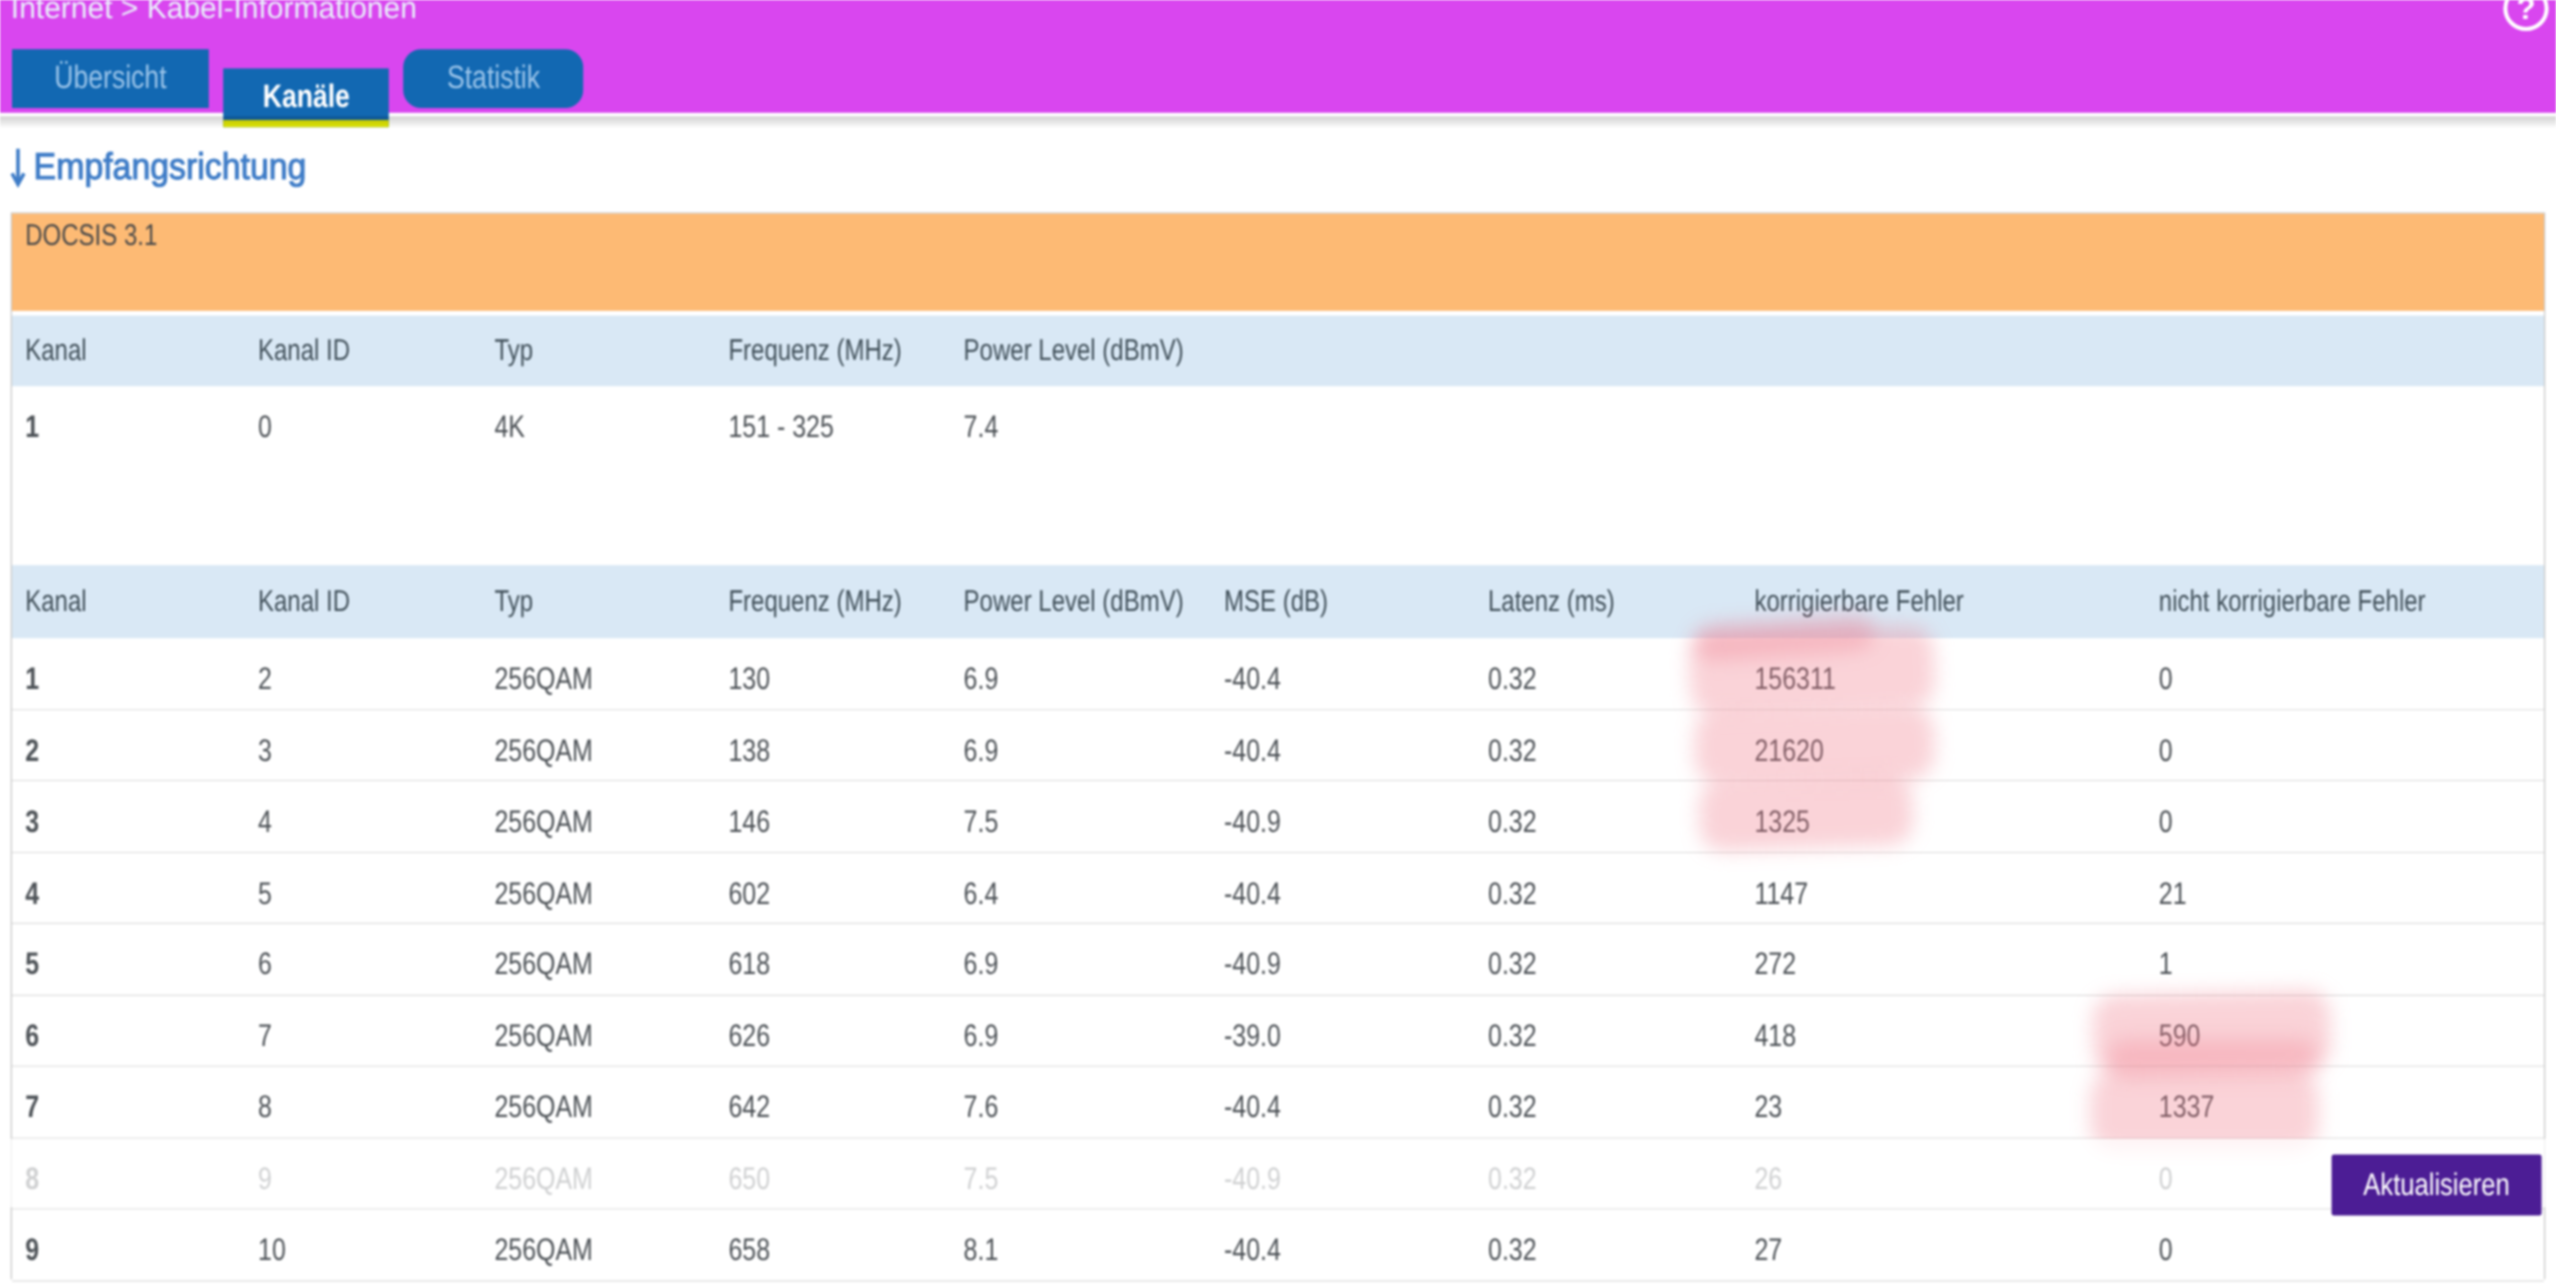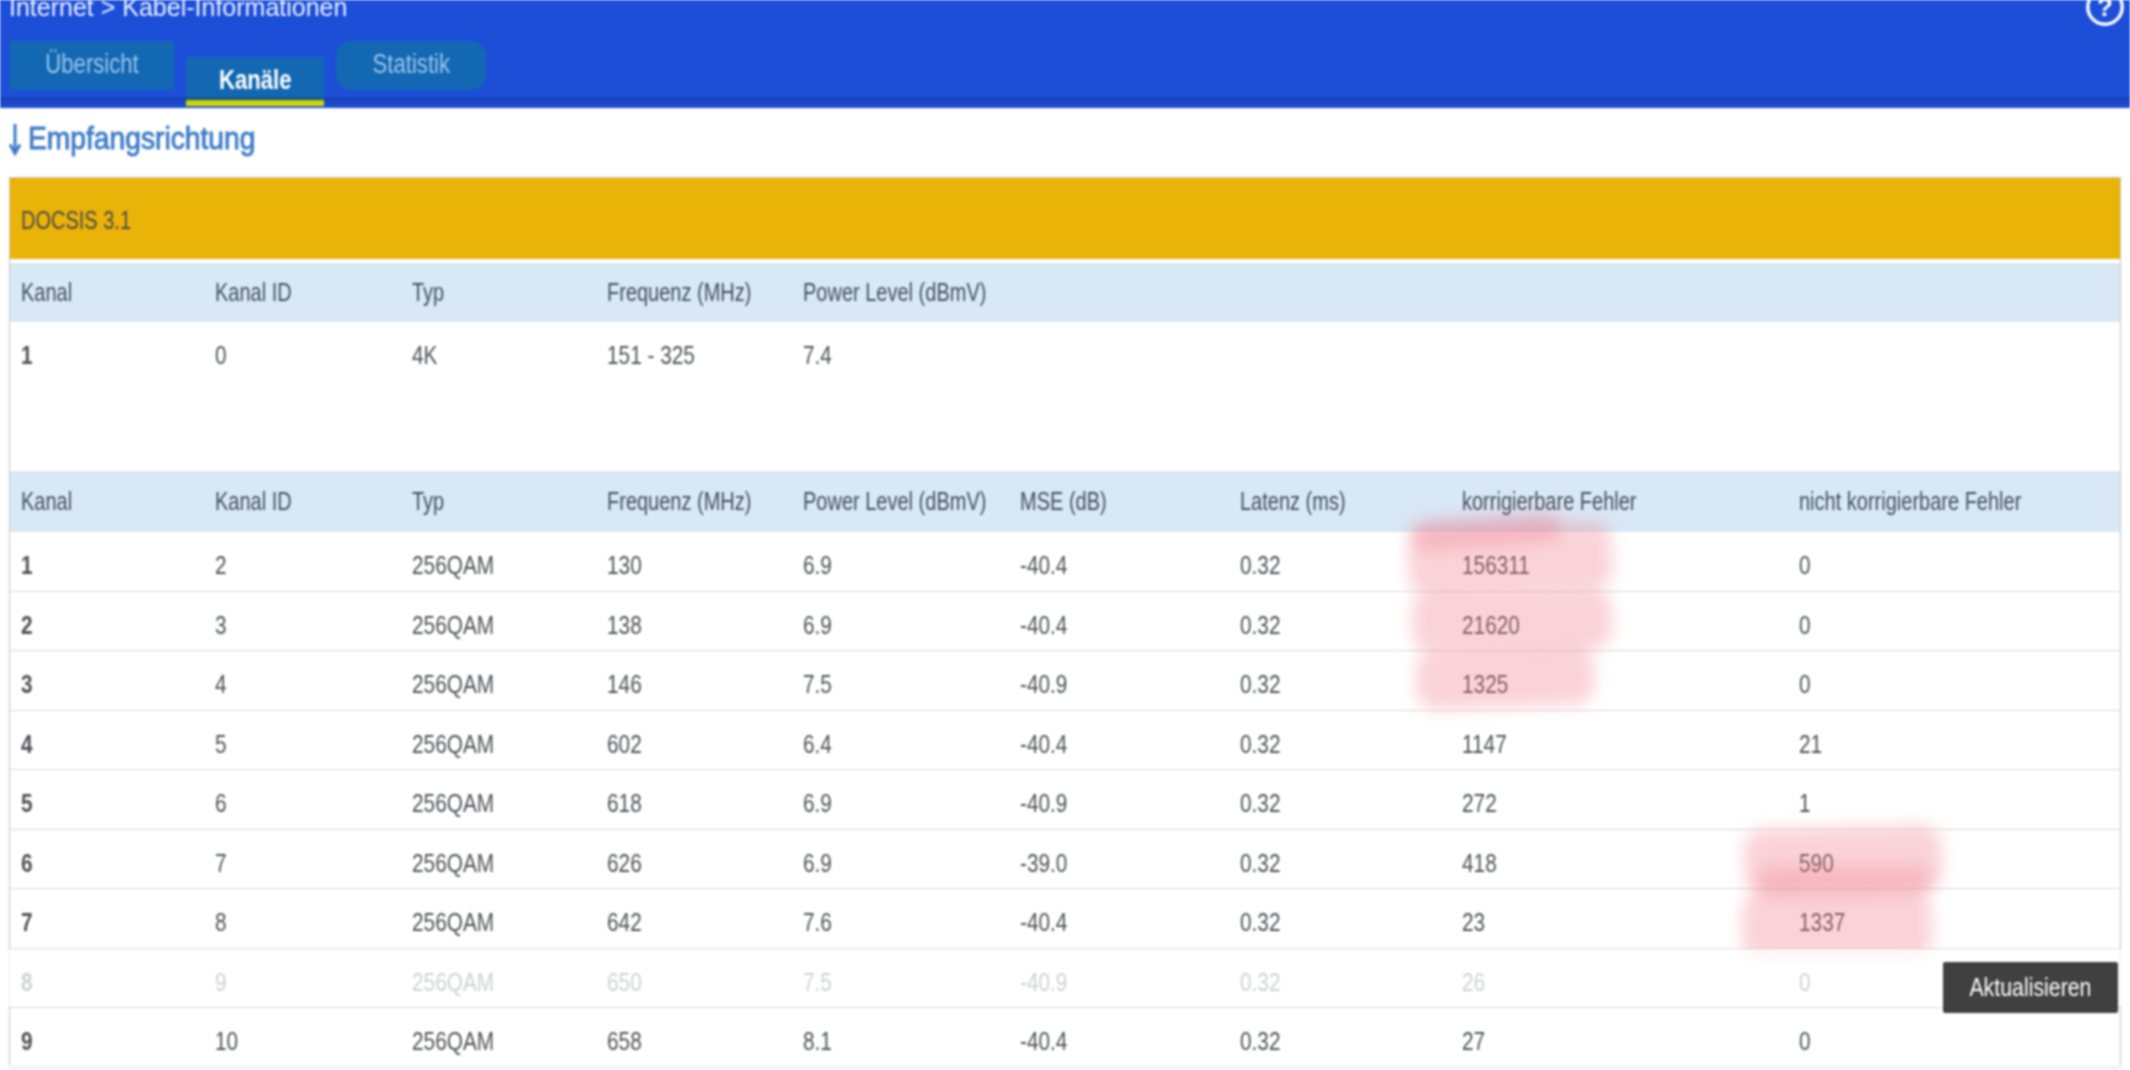--- a/index.html
+++ b/index.html
@@ -4,48 +4,48 @@
 <style>
   * { margin:0; padding:0; box-sizing:border-box; }
   html,body { width:2130px; height:1070px; background:#fff; overflow:hidden;
     font-family:"Liberation Sans", sans-serif; }
   #blurwrap { position:absolute; left:0; top:0; width:2130px; height:1070px; filter:blur(0.8px); }
   .abs { position:absolute; }
   .tx { display:inline-block; transform:scaleX(0.8); transform-origin:0 50%; white-space:nowrap; }
   .txc { display:inline-block; transform:scaleX(0.82); transform-origin:50% 50%; white-space:nowrap; }
 
   
-  #hdr { position:absolute; left:0; top:0; width:2130px; height:108px; background:#1d4ed8;padding-left:13px; }
+  #hdr { position:absolute; left:0; top:0; width:2130px; height:94px; background:#d946ef;padding-left:13px; }
   #crumb { position:absolute; left:9px; top:-6px; font-size:25px; line-height:26px; color:#e9f1fa; }
   .tab { position:absolute; top:41px; height:49px; background:#1268b2;
          display:flex; align-items:center; justify-content:center;
          font-size:27px; color:#9cc5ea; padding-bottom:3px; }
   #shadow { position:absolute; left:0; top:97px; width:2130px; height:10px;
      background:linear-gradient(to bottom, rgba(0,0,0,0.18), rgba(0,0,0,0)); }
 
   
   #head2 { position:absolute; left:28px; top:121px; font-size:31px; font-weight:normal; -webkit-text-stroke:0.9px #3e7cc7; color:#3e7cc7; }
 
   
   #tbl { position:absolute; left:9px; top:177px; width:2112px; height:889px;
      border:1px solid #c5c5c5; background:#fff; }
-  .band { position:absolute; left:0; width:2110px; background:#eab308;
-     display:flex; align-items:center; font-size:25px; color:#4a4a4a; padding-top:4px; }
+  .band { position:absolute; left:0; width:2110px; background:#fdba74;
+     display:flex; align-items:flex-start; font-size:25px; color:#4a4a4a; padding-top:4px; }
   .hrow { position:absolute; left:0; width:2110px; height:61px; background:#d9e8f5; }
   .hcell { position:absolute; font-size:25px; color:#41505a; }
   .drow { position:absolute; left:0; width:2110px; height:60px; border-bottom:1px solid #dcdcdc; background:#fff; }
   .dcell { position:absolute; font-size:26px; color:#4d5257; }
   .b { font-weight:bold; }
 
   
   .pk { position:absolute; background:rgba(240,122,136,0.33); filter:blur(8px); border-radius:20px; }
 
   
   #fade { position:absolute; left:0px; top:949px; width:2130px; height:57px; background:rgba(255,255,255,0.73); }
-  #btn { position:absolute; left:1943px; top:962px; width:175px; height:51px; background:#404040;
+  #btn { position:absolute; left:1943px; top:962px; width:175px; height:51px; background:#4c1d95;
      border-radius:2px; display:flex; align-items:center; justify-content:center;
      color:#fff; font-size:26px; }
 </style>
 </head>
 <body>
 <div id="blurwrap">
 <div id="hdr">
   <div id="crumb">Internet &gt; Kabel-Informationen</div>
   <div class="tab" style="left:10px;  width:164px;">
         <span class="txc">Übersicht</span>

